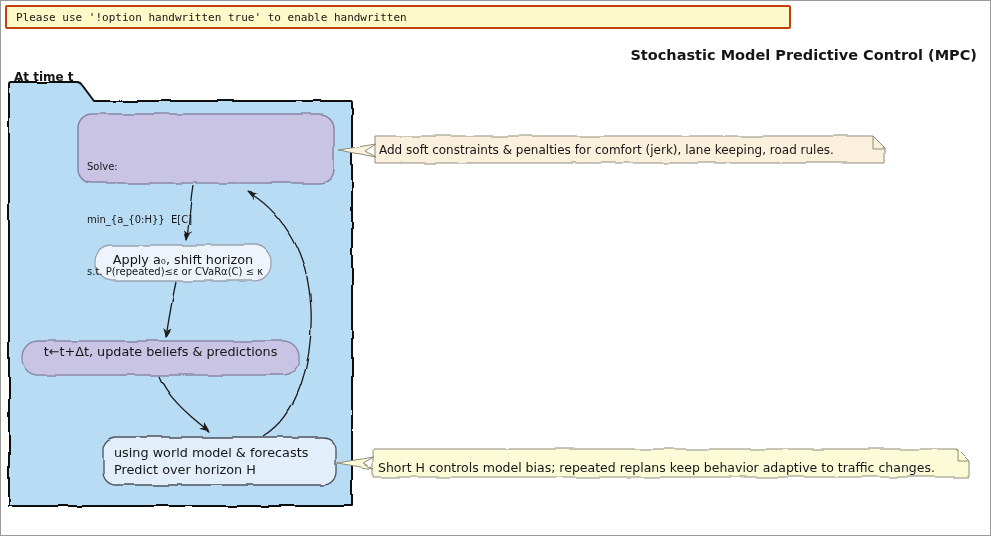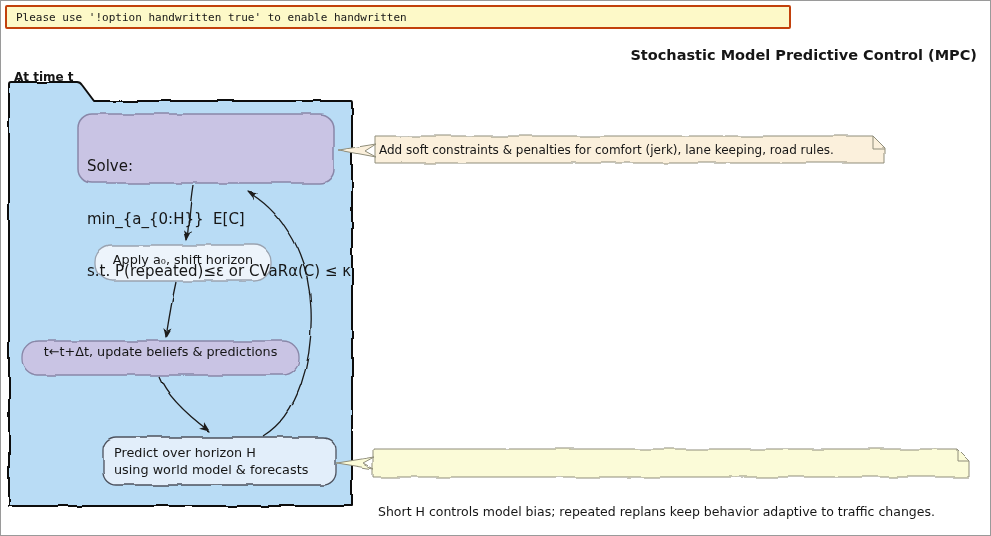--- a/index.html
+++ b/index.html
@@ -13,30 +13,30 @@
     background:#fdf9c8; border:2px solid #c2410c; border-radius:2px;
     display:flex; align-items:center; padding-left:9px; box-sizing:border-box;
     font-family:"DejaVu Sans Mono","Liberation Mono",monospace; font-size:11px;
   }
   .title {
     position:absolute; top:46px; left:0; width:976px; text-align:right;
     font-weight:bold; font-size:14.5px;
   }
   .svg-layer { position:absolute; left:0; top:0; width:991px; height:536px; }
   .frame-label { position:absolute; left:13px; top:69px; font-weight:bold; font-size:12px; }
-  .solve-text { position:absolute; left:86px; top:122px; font-size:15px; line-height:17.5px; white-space:pre; }
+  .solve-text { position:absolute; left:86px; top:122px; font-size:10px; line-height:17.5px; white-space:pre; }
   .apply-text { position:absolute; left:94px; top:244px; width:176px; height:28px;
     display:flex; align-items:center; justify-content:center; font-size:12.8px; white-space:pre; }
   .update-text { position:absolute; left:21px; top:340px; width:277px; height:20px;
     display:flex; align-items:center; justify-content:center; font-size:12.8px; white-space:pre; }
   .predict-text { position:absolute; left:113px; top:444px; font-size:12.8px; line-height:16.5px; }
   .note1-text { position:absolute; left:378px; top:135px; width:500px; height:27px;
     display:flex; align-items:center; font-size:12px; }
   .note2-text { position:absolute; left:377px; top:448px; width:586px; height:36px;
-    display:flex; align-items:center; font-size:12.5px;margin-top:44px; }
+    display:flex; align-items:center; font-size:12.5px; }
   .caption { position:absolute; top:511px; left:0; width:976px; text-align:center; font-size:12.8px; }
 </style>
 </head>
 <body>
 
 <div class="page">
 
   <div class="banner">
     <span>Please use '!option handwritten true' to enable handwritten</span>
   </div>
@@ -84,22 +84,22 @@
     <div>Solve:</div>
     <div>min_{a_{0:H}}  E[C]</div>
     <div>s.t. P(repeated)≤ε or CVaRα(C) ≤ κ</div>
   </div>
 
   <div class="apply-text">Apply a₀, shift horizon</div>
 
   <div class="update-text">t←t+Δt, update beliefs &amp; predictions</div>
 
   <div class="predict-text">
+    <div>using world model &amp; forecasts</div>
     <div>Predict over horizon H</div>
-    <div>using world model &amp; forecasts</div>
   </div>
 
   <div class="note1-text">Add soft constraints &amp; penalties for comfort (jerk), lane keeping, road rules.</div>
 
   <div class="note2-text">Short H controls model bias; repeated replans keep behavior adaptive to traffic changes.</div>
 
 
 </div>
 
 </body></html>

